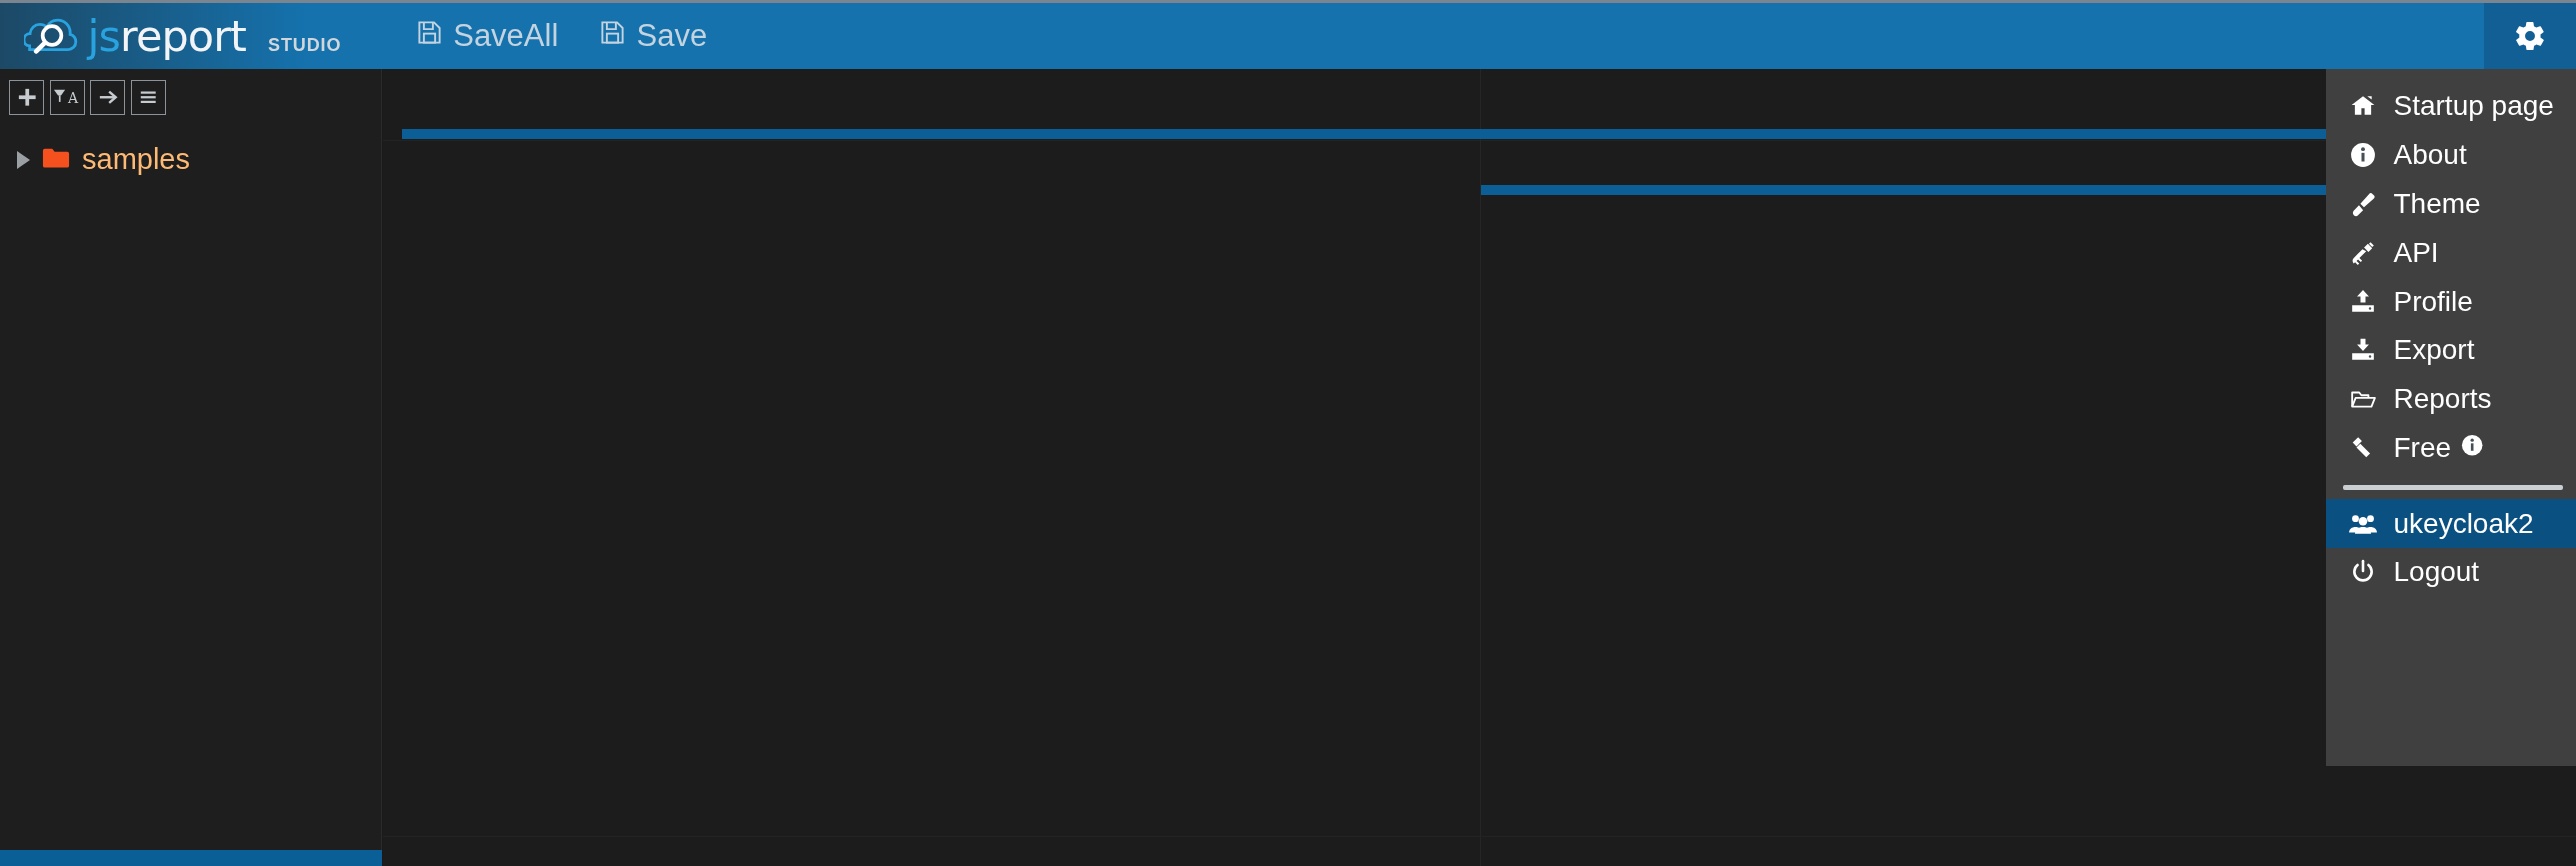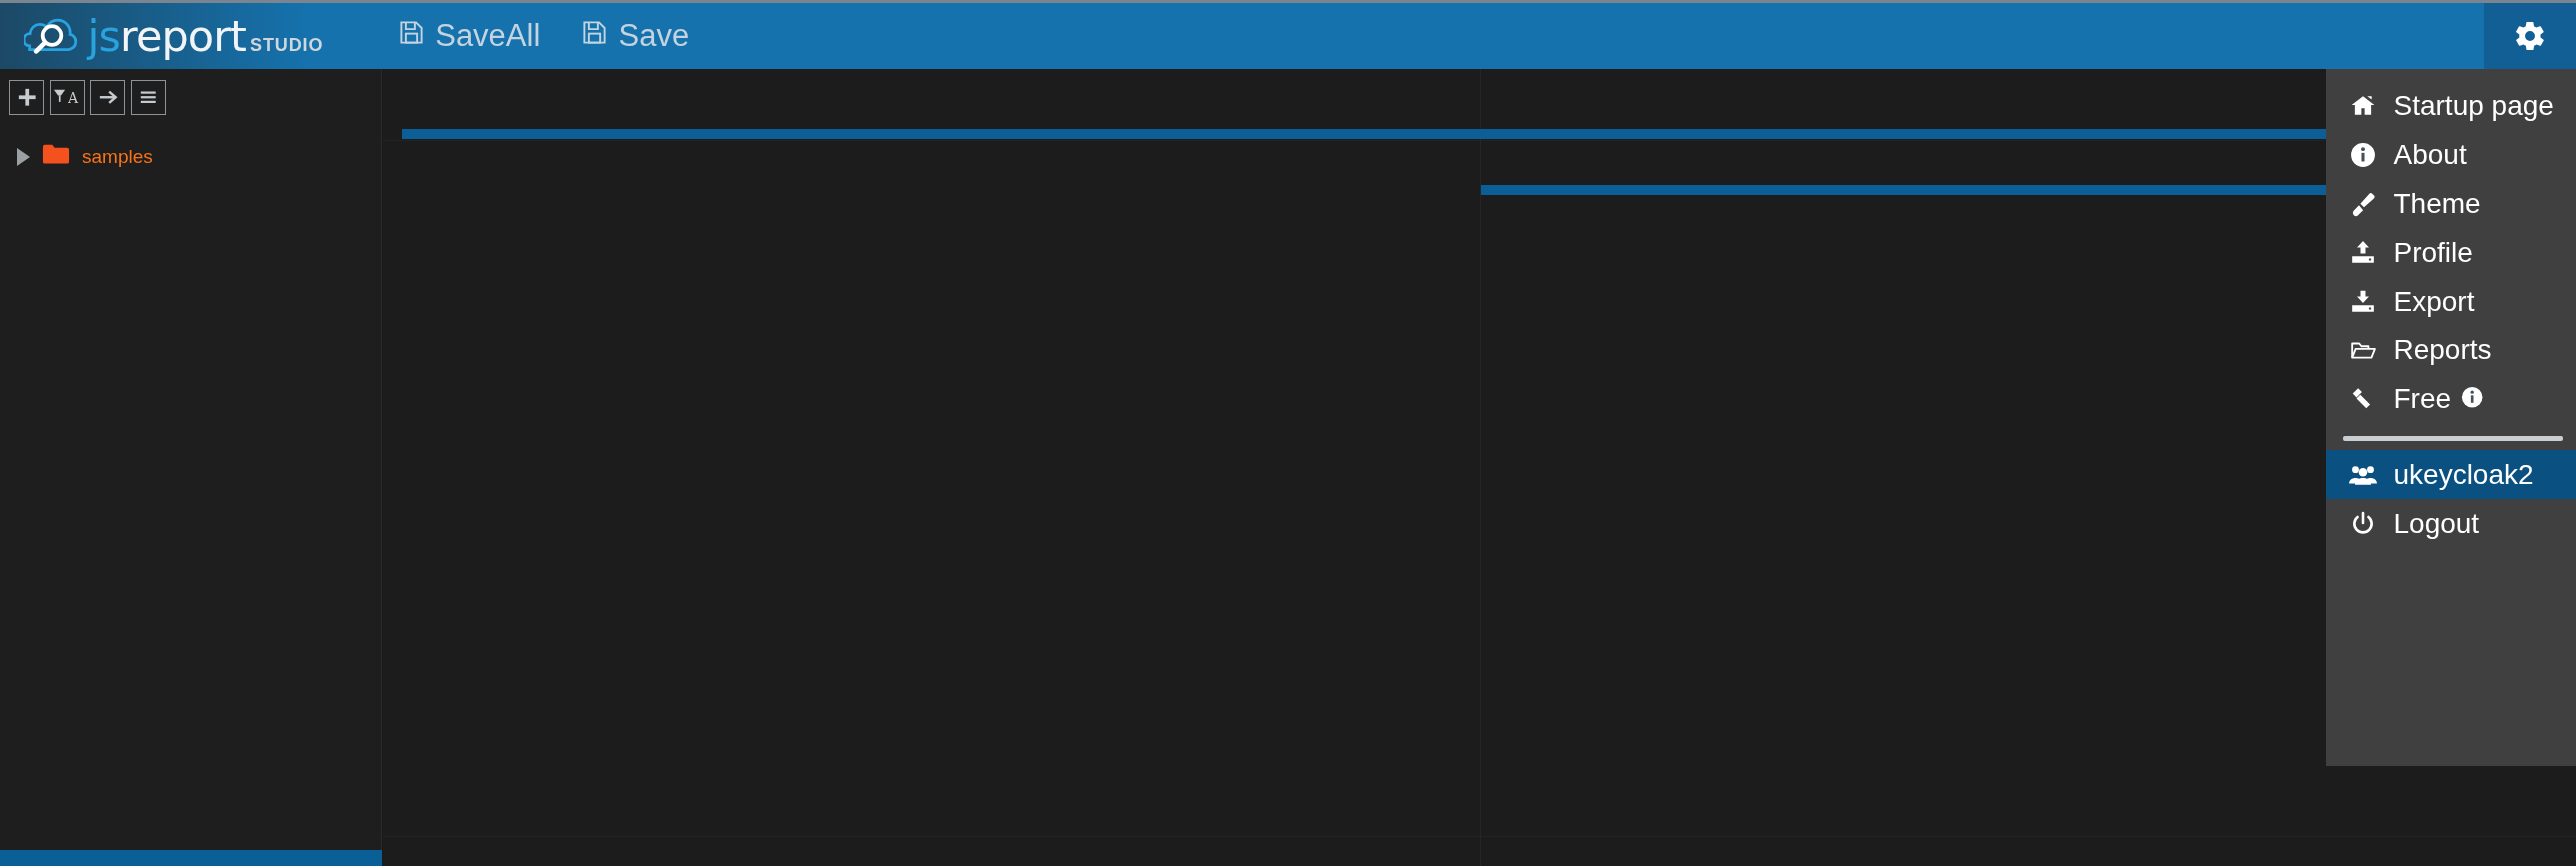--- a/index.html
+++ b/index.html
@@ -21,21 +21,21 @@
   #brand { display:flex; align-items:center; padding-left:24px; height:100%; }
   #brand .logomark { width:56px; height:49px; flex:none; }
   #brand .wordmark {
     font-size:43px; letter-spacing:-0.9px; margin-left:7.5px;
     display:flex; align-items:baseline; font-family:"DejaVu Sans", sans-serif;
   }
   #brand .js { color:#29a3e0; font-weight:400; }
   #brand .report { color:#f2f4f6; font-weight:400; }
   #brand .studio {
     color:#cfd6dc; font-size:18px; font-weight:700; letter-spacing:0.9px;
-    margin-left:4px; font-family:"Liberation Sans", sans-serif;
+    margin-left:22px; font-family:"Liberation Sans", sans-serif;
   }
 
   #topactions { display:flex; align-items:center; margin-left:54px; height:100%; }
   .tbtn {
     display:flex; align-items:center; gap:10.3px;
     color:#c3d3df; font-size:31px; padding:0 20.5px; height:100%;
     cursor:pointer; user-select:none; white-space:nowrap;
   }
   .tbtn svg { flex:none; }
   .caret {
@@ -55,21 +55,21 @@
     background:#1e1e1e; border-right:0.9px solid #2b2b2b;
   }
   #sidebar-toolbar { display:flex; gap:5.6px; padding:11.2px 0 0 9.3px; }
   .sq {
     width:35px; height:35px; border:0.9px solid #8d9499; background:transparent;
     display:flex; align-items:center; justify-content:center; cursor:pointer; color:#c6cbcf;
   }
   #tree { margin-top:22.4px; }
   .tree-row {
     display:flex; align-items:center; gap:12px; padding:5.6px 0 5.6px 17px;
-    cursor:pointer; color:#f97316; font-size:19px;
+    cursor:pointer; color:#fdba74; font-size:29px;
   }
   .tri { width:0;height:0;border-top:9.3px solid transparent;border-bottom:9.3px solid transparent;
          border-left:13px solid #9aa0a4; flex:none; }
   #sidebar-bottombar {
     position:absolute; left:0; bottom:0; width:382px; height:17px; background:#0a5f96;
   }
 
   
   #main { position:absolute; left:383px; top:69px; right:0; bottom:0; background:#1c1c1c; }
   .vsplit { position:absolute; top:0; bottom:0; width:0.9px; background:#262626; }
@@ -234,20 +234,30 @@
     <div class="mi">
       <span class="ico">
         <svg width="28" height="26" viewBox="0 0 24 24" fill="#ffffff">
             <path d="M20.5 2.5c-1-1-2.2-.5-3 .4L9.6 11.8l3.3 3.3 8.9-7.9c.9-.8 1.4-2 .4-3z"></path>
             <path d="M8.3 13.2 3.6 18c-1 1-1.2 2.6-.5 3.8.9 1.6 3 1.9 4.3.6l4.7-4.7z"></path>
           </svg>
       </span>
       <span class="mlabel">Theme</span>
     </div>
 
+    <div class="mi">
+      <span class="ico">
+        <svg width="28" height="26" viewBox="0 0 24 24" fill="#ffffff">
+            <path d="M16.5 3.5 13 7l4 4 3.5-3.5z"></path>
+            <path d="M11.5 8.5 3.5 16.5c-1.5 1.5-1.5 3.8 0 5.3l1.2-1.2 2.5 2.5 1.3-1.3-2.5-2.5 1.4-1.4 2.5 2.5 1.3-1.3-2.5-2.5 6.3-6.3z"></path>
+            <path d="M19 2l3 3-1.5 1.5-3-3z"></path>
+          </svg>
+      </span>
+      <span class="mlabel">API</span>
+    </div>
 
     <div class="mi">
       <span class="ico">
         <svg width="28" height="26" viewBox="0 0 24 24" fill="#ffffff">
             <path d="M12 1 6.5 7h3.2v5.5h4.6V7h3.2z"></path>
             <path d="M2 15h20v6H2z"></path>
             <circle cx="18.5" cy="18" r="1.1" fill="#454f58"></circle>
           </svg>
       </span>
       <span class="mlabel">Profile</span>

